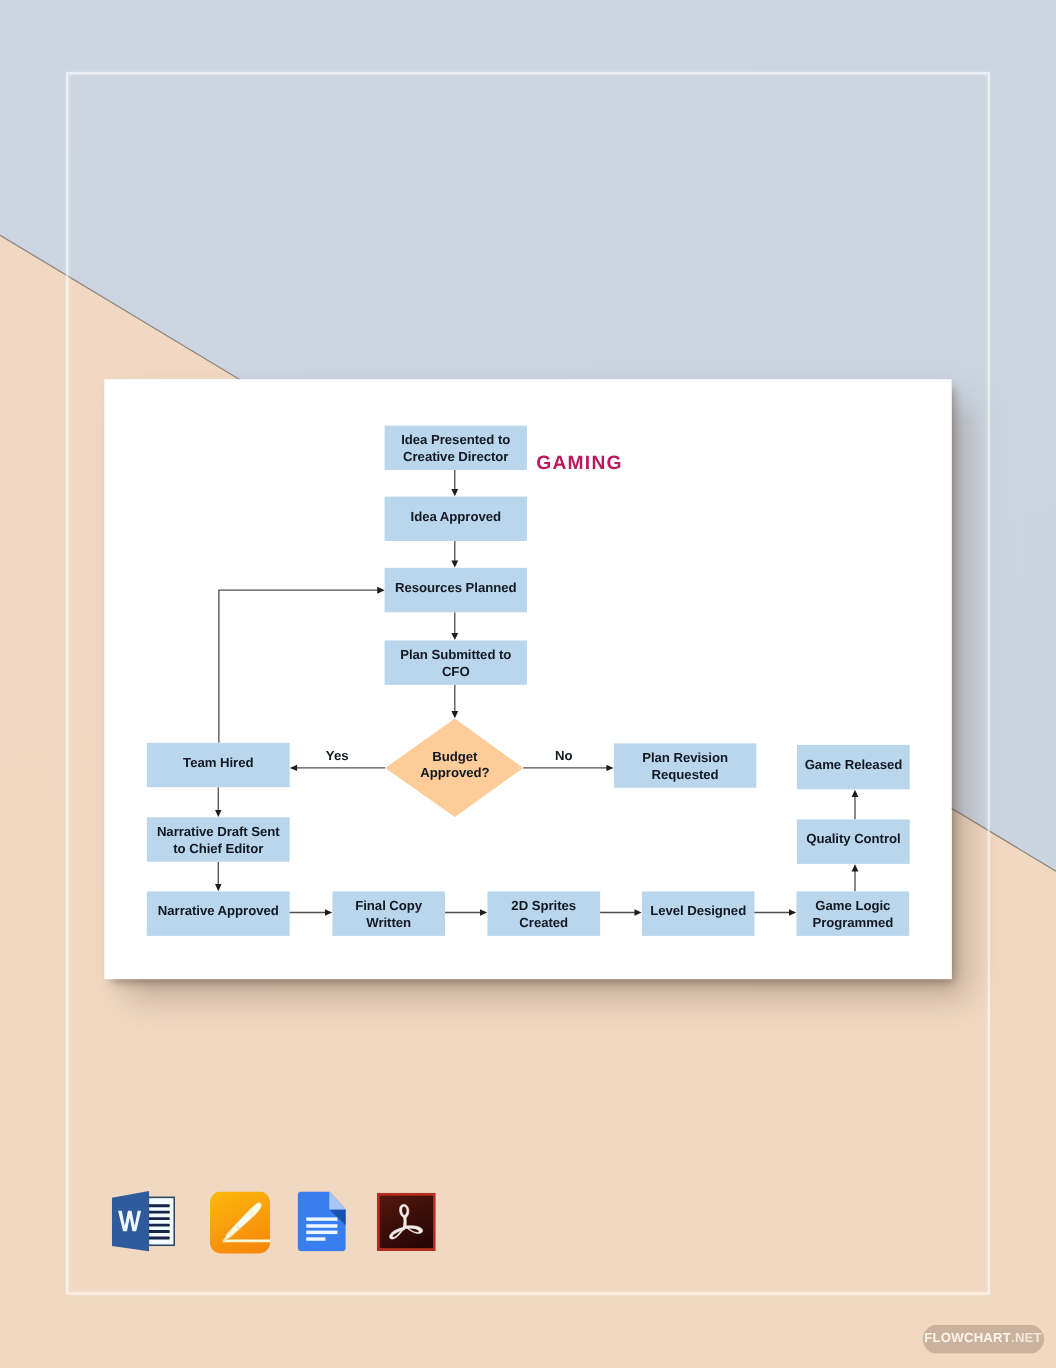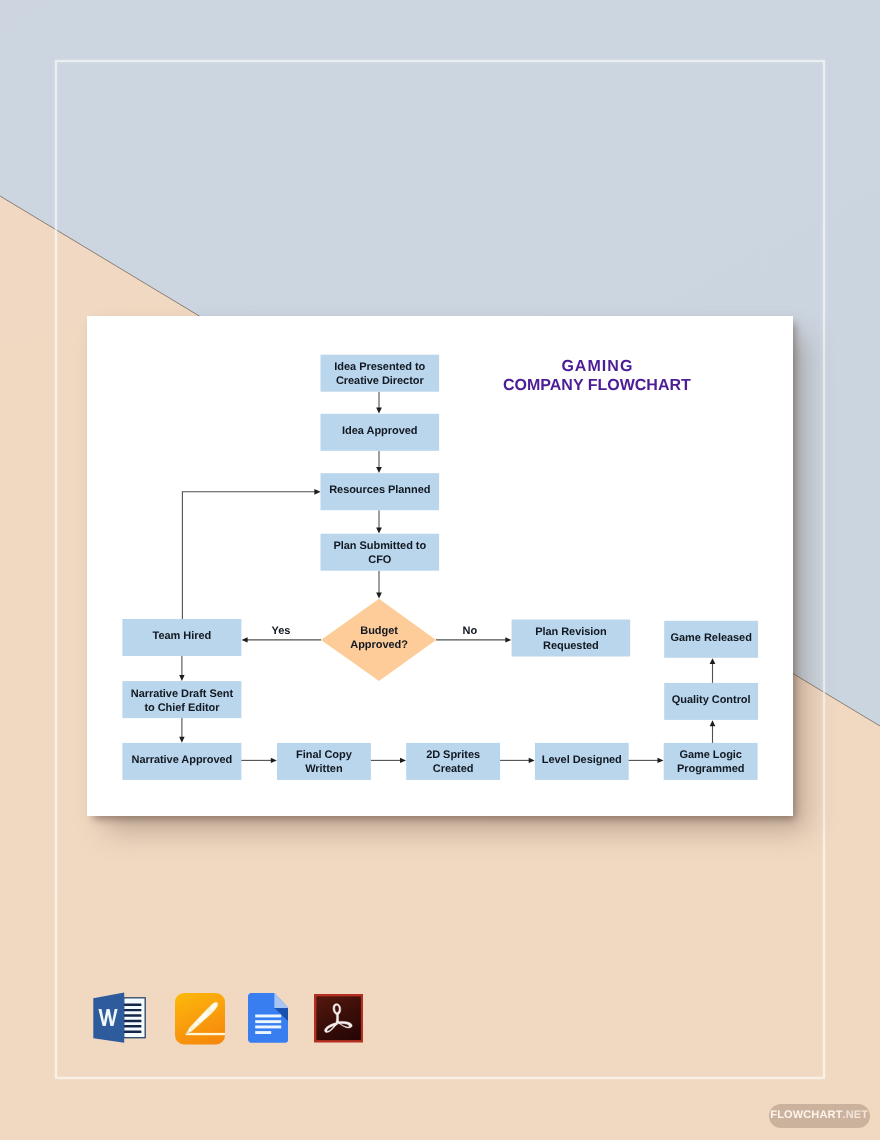--- a/index.html
+++ b/index.html
@@ -21,22 +21,22 @@
   
   #card{position:absolute;left:86.5px;top:315.5px;width:706.5px;height:500px;
         background:#ffffff;}
   #cardshadow{position:absolute;left:86.5px;top:315.5px;width:706.5px;height:500px;
         box-shadow:4px 5px 8px -2px rgba(92,73,61,.55), 16px 18px 26px -3px rgba(105,83,69,.34);}
 
   
   #flow{position:absolute;left:86.5px;top:315.5px;width:706.5px;height:500px;transform:translateZ(0);}
 
   
-  #title{position:absolute;left:446.9px;top:357px;width:300px;text-align:center;transform:translateZ(0);
-         font-size:16px;font-weight:600;letter-spacing:0;color:#4c1d95;
+  #title{position:absolute;left:446.9px;top:377px;width:300px;text-align:left;transform:translateZ(0);
+         font-size:16px;font-weight:600;letter-spacing:0;color:#be185d;
          line-height:19.3px;white-space:nowrap;}
   #title > div:first-child{letter-spacing:1.05px;margin-right:-1.05px;}
 
   
   #icons{position:absolute;left:93px;top:992px;width:290px;height:62px;}
   .app-icon{position:absolute;}
   .app-icon svg{display:block;}
 
   
   #badge{position:absolute;left:769px;top:1103.5px;width:100.5px;height:24.5px;
@@ -182,21 +182,20 @@
   <g>
     <rect class="boxfill" x="577.2" y="304.8" width="93.9" height="37.0"></rect>
     <text class="nodetext" x="624.2" y="324.80">Game Released</text>
   </g>
   <text class="edgelabel" x="194.0" y="317.6">Yes</text>
   <text class="edgelabel" x="382.9" y="317.6">No</text>
   </svg>
 
   <div id="title">
     <div>GAMING</div>
-    <div>COMPANY FLOWCHART</div>
   </div>
 
   <div id="icons">
 
   <div class="app-icon" style="left:0px;top:0px;width:53px;height:52px;">
     <svg viewBox="0 0 53 52" width="53" height="52">
       <rect x="30.6" y="5.8" width="21.6" height="39.9" fill="#f5fafd" stroke="#2d4a6b" stroke-width="1.35"></rect>
       <g fill="#15244a">
         <rect x="30.3" y="11.5" width="18.1" height="2.45" rx="0.5"></rect>
         <rect x="30.3" y="16.9" width="18.1" height="2.45" rx="0.5"></rect>

